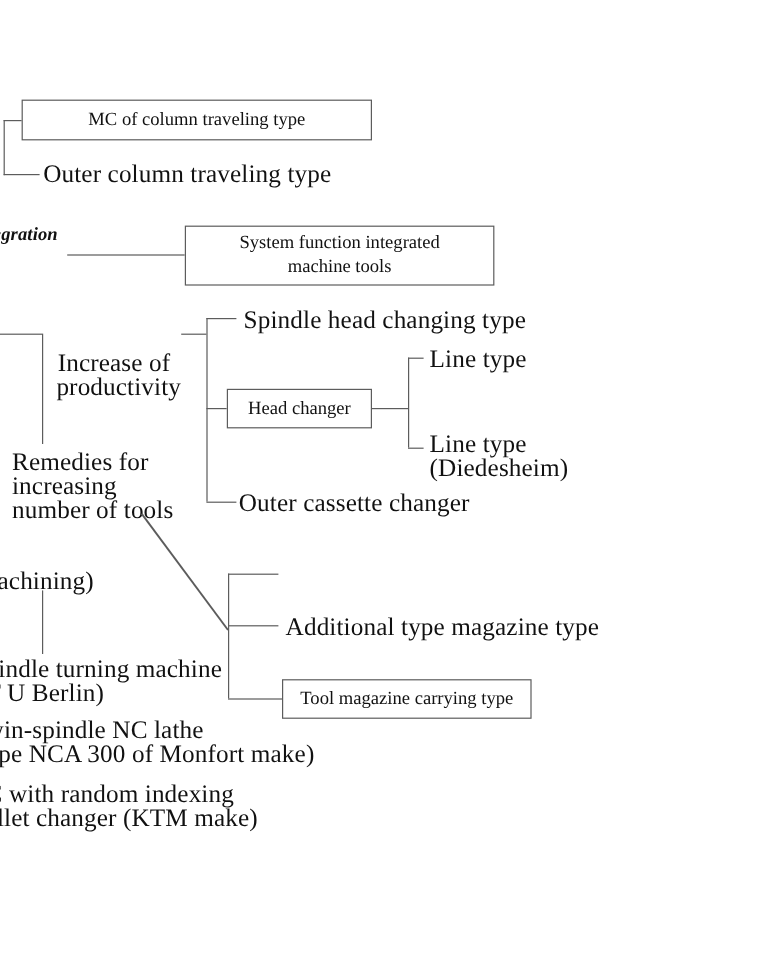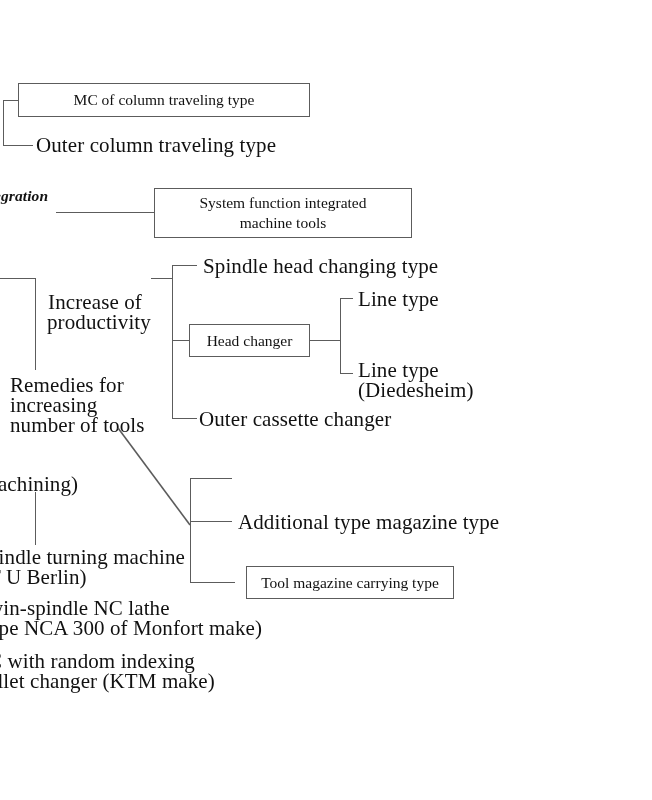--- a/index.html
+++ b/index.html
@@ -136,17 +136,17 @@
   </svg>
 
   <div class="vline" style="left:190px;top:478px;height:104px;"></div>
   <div class="hline" style="left:190px;top:478px;width:42px;"></div>
   <div class="hline" style="left:190px;top:521px;width:42px;"></div>
   <div class="hline" style="left:190px;top:582px;width:45px;"></div>
 
 
   <div class="lbl" style="left:238px;top:512px;">Additional type magazine type</div>
 
-  <div class="box" style="left:246px;top:566px;width:208px;height:33px;">
+  <div class="box" style="left:235px;top:566px;width:208px;height:33px;">
     <span class="btxt">Tool magazine carrying type</span>
   </div>
 
 </div>
 
 </body></html>

